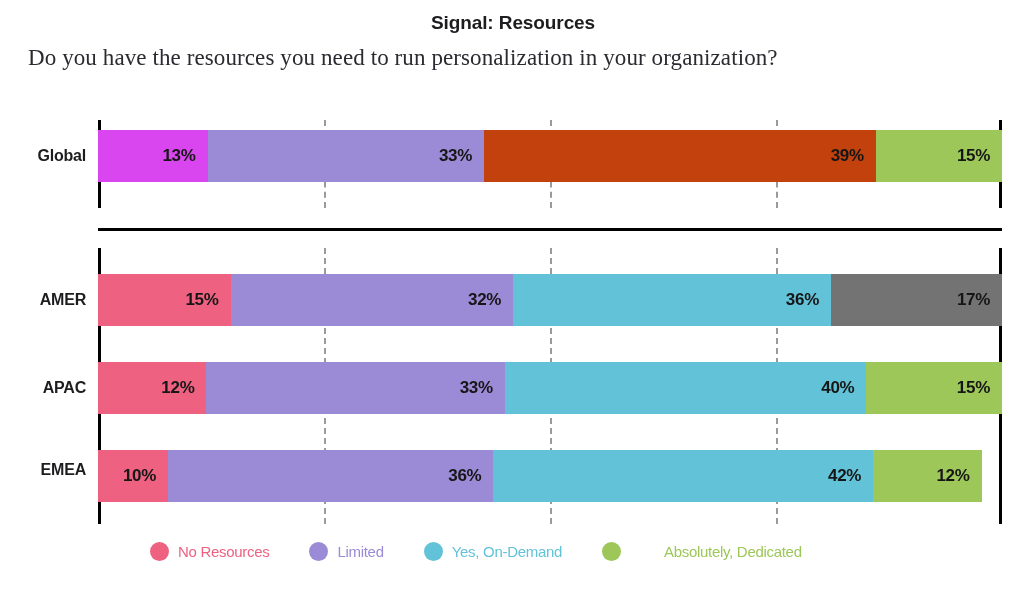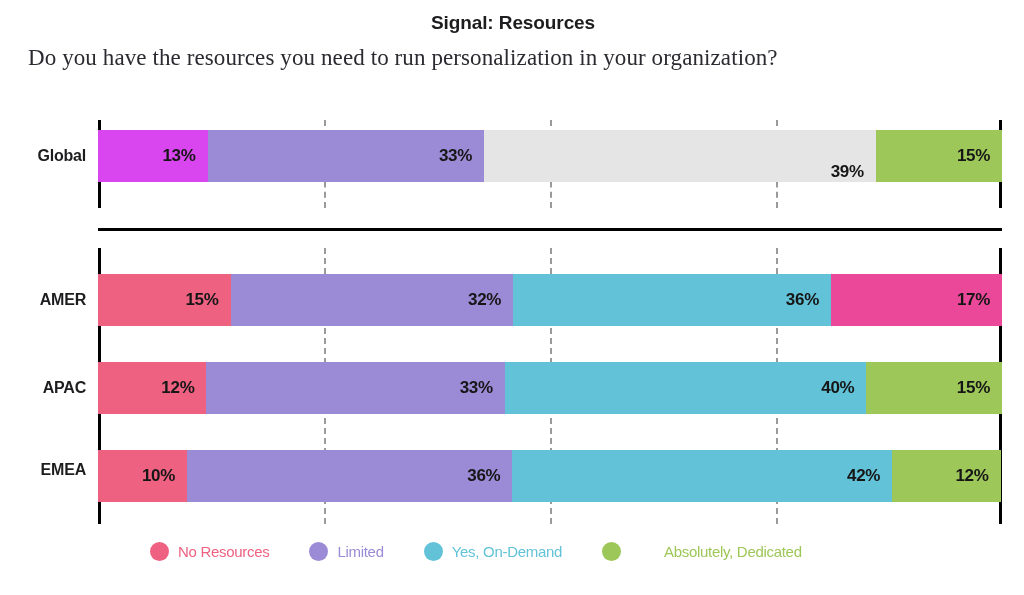--- a/index.html
+++ b/index.html
@@ -149,60 +149,60 @@
     <div class="gridline" style="left: 776px; top: 248px; height: 276px;"></div>
     <div class="rule" style="left: 98px; top: 228px; width: 904px;"></div>
     <div class="row-label" style="left: 0px; top: 130px;">Global</div>
     <div class="bar" style="left: 98px; top: 130px; width: 904px;">
       <div class="seg" style="background: #d946ef; width: 117.52px;">
         <span>13%</span>
       </div>
       <div class="seg" style="background: rgb(155, 139, 214); width: 298.32px;">
         <span>33%</span>
       </div>
-      <div class="seg" style="background: #e5e5e5; width: 423px; align-items: flex-end;">
+      <div class="seg" style="background: #c2410c; width: 423px;">
         <span>39%</span>
       </div>
       <div class="seg" style="background: rgb(157, 199, 88); width: 135.6px;">
         <span>15%</span>
       </div>
     </div>
     <div class="row-label" style="left: 0px; top: 274px;">AMER</div>
     <div class="bar" style="left: 98px; top: 274px; width: 904px;">
       <div class="seg" style="background: rgb(238, 97, 129); width: 135.6px;">
         <span>15%</span>
       </div>
       <div class="seg" style="background: rgb(155, 139, 214); width: 289.28px; text-align: right;">
         <span>32%</span>
       </div>
       <div class="seg" style="background: rgb(98, 195, 216); width: 325.44px;">
         <span>36%</span>
       </div>
-      <div class="seg" style="background: #ec4899; width: 175px;">
+      <div class="seg" style="background: #737373; width: 175px;">
         <span>17%</span>
       </div>
     </div>
     <div class="row-label" style="left: 0px; top: 362px;">APAC</div>
     <div class="bar" style="left: 98px; top: 362px; width: 904px;">
       <div class="seg" style="background: rgb(238, 97, 129); width: 108.48px;">
         <span>12%</span>
       </div>
       <div class="seg" style="background: rgb(155, 139, 214); width: 298.32px;">
         <span>33%</span>
       </div>
       <div class="seg" style="background: rgb(98, 195, 216); width: 361.6px;">
         <span>40%</span>
       </div>
       <div class="seg" style="background: rgb(157, 199, 88); width: 135.6px;">
         <span>15%</span>
       </div>
     </div>
     <div class="row-label" style="left: 0px; top: 444px;">EMEA</div>
     <div class="bar" style="left: 98px; top: 450px; width: 904px;">
-      <div class="seg" style="background: rgb(238, 97, 129); width: 89px;">
+      <div class="seg" style="background: rgb(238, 97, 129); width: 70px;">
         <span>10%</span>
       </div>
       <div class="seg" style="background: rgb(155, 139, 214); width: 325.44px;">
         <span>36%</span>
       </div>
       <div class="seg" style="background: rgb(98, 195, 216); width: 379.68px;">
         <span>42%</span>
       </div>
       <div class="seg" style="background: rgb(157, 199, 88); width: 108.48px;">
         <span>12%</span>

